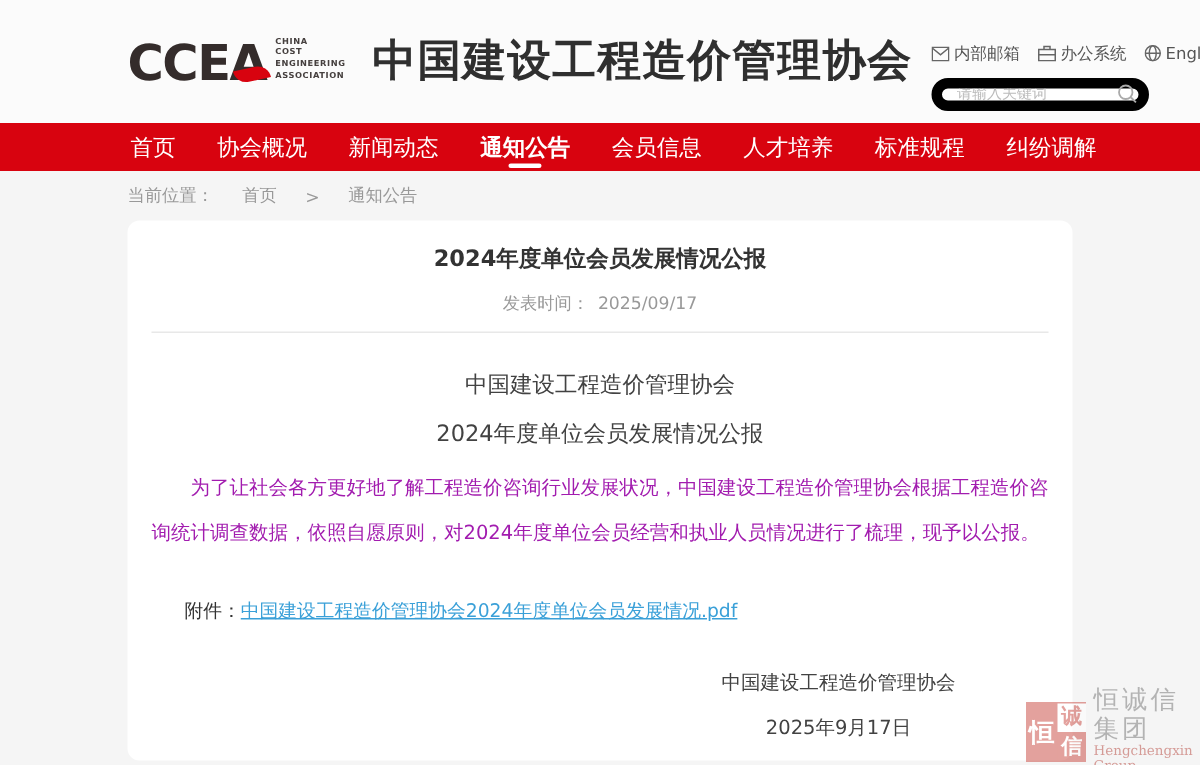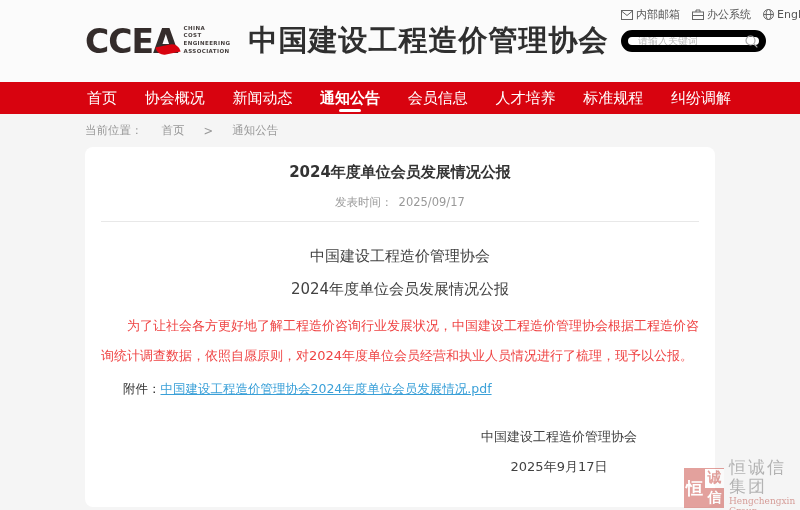--- a/index.html
+++ b/index.html
@@ -15,21 +15,21 @@
   .logo-word { font-size:33px; font-weight:800; color:#342c2b;
     letter-spacing:-1px; position:relative; line-height:1; }
   .logo-swoosh { position:absolute; right:-2px; bottom:4px; width:24px; height:9px;
     background:#d8030f; border-radius:0 9px 0 9px;
     transform:rotate(-12deg); }
   .logo-sub { margin-left:6px; font-size:5.5px; font-weight:700; color:#46403f;
     line-height:1.45; letter-spacing:.4px; }
   .site-title { font-size:29px; font-weight:700; color:#2f2f2f;
     margin-left:18px; letter-spacing:1px; white-space:nowrap; }
 
-  .header-right { position:absolute; right:-38px; top:7px; width:150px; }
+  .header-right { position:absolute; right:-38px; top:28px; width:150px; }
   .quick-links { display:flex; gap:12px; justify-content:flex-start;
     font-size:11px; color:#555; white-space:nowrap; }
   .quick-link { display:flex; align-items:center; gap:3px; cursor:pointer; }
   .quick-link svg { display:block; }
   .search-box { margin-top:7px; position:relative; width:145px; }
   .search-box input { width:145px; height:22px; border:7px solid #000000;
     border-radius:11px; background:#fff; padding:0 26px 0 10px;
     font-size:10px; color:#666; outline:none;
     font-family:"DejaVu Sans","Liberation Sans",sans-serif; }
   .search-box input::placeholder { color:#bbb; }
@@ -56,23 +56,23 @@
     background:#fff; border-radius:8px; padding:16px 16px 0; position:relative; }
   .article-title { font-size:15px; font-weight:700; color:#333;
     text-align:center; }
   .pub-time { margin-top:13px; font-size:11.5px; color:#999;
     text-align:center; }
   .pub-time .date { margin-left:6px;text-align:center; }
   .divider { border:none; border-top:1px solid #e8e8e8; margin-top:11px; }
   .doc-title { font-size:15px; color:#424242; text-align:center; }
   .doc-title.l1 { margin-top:25px; }
   .doc-title.l2 { margin-top:14px; }
-  .body-para { margin-top:12px; font-size:13px; color:#ef4444;
+  .body-para { margin-top:12px; font-size:13px; color:#a21caf;
     line-height:30px; text-indent:2em; }
-  .attachment { margin-top:10px; margin-left:22px; font-size:12.5px; color:#333; }
+  .attachment { margin-top:28px; margin-left:22px; font-size:12.5px; color:#333; }
   .attachment a { color:#3aa0d8; text-decoration:underline; cursor:pointer; }
   .signature { margin-top:30px; margin-right:40px; margin-left:auto;
     width:200px; text-align:center; font-size:13px; color:#424242; }
   .signature .sig-date { margin-top:12px; }
 
   
   .watermark { position:absolute; left:684px; top:458px; display:flex;
     gap:5px; align-items:center; opacity:.5; }
   .wm-logo { width:40px; height:40px; display:grid;
     grid-template-columns:19px 19px; grid-template-rows:19px 19px;

